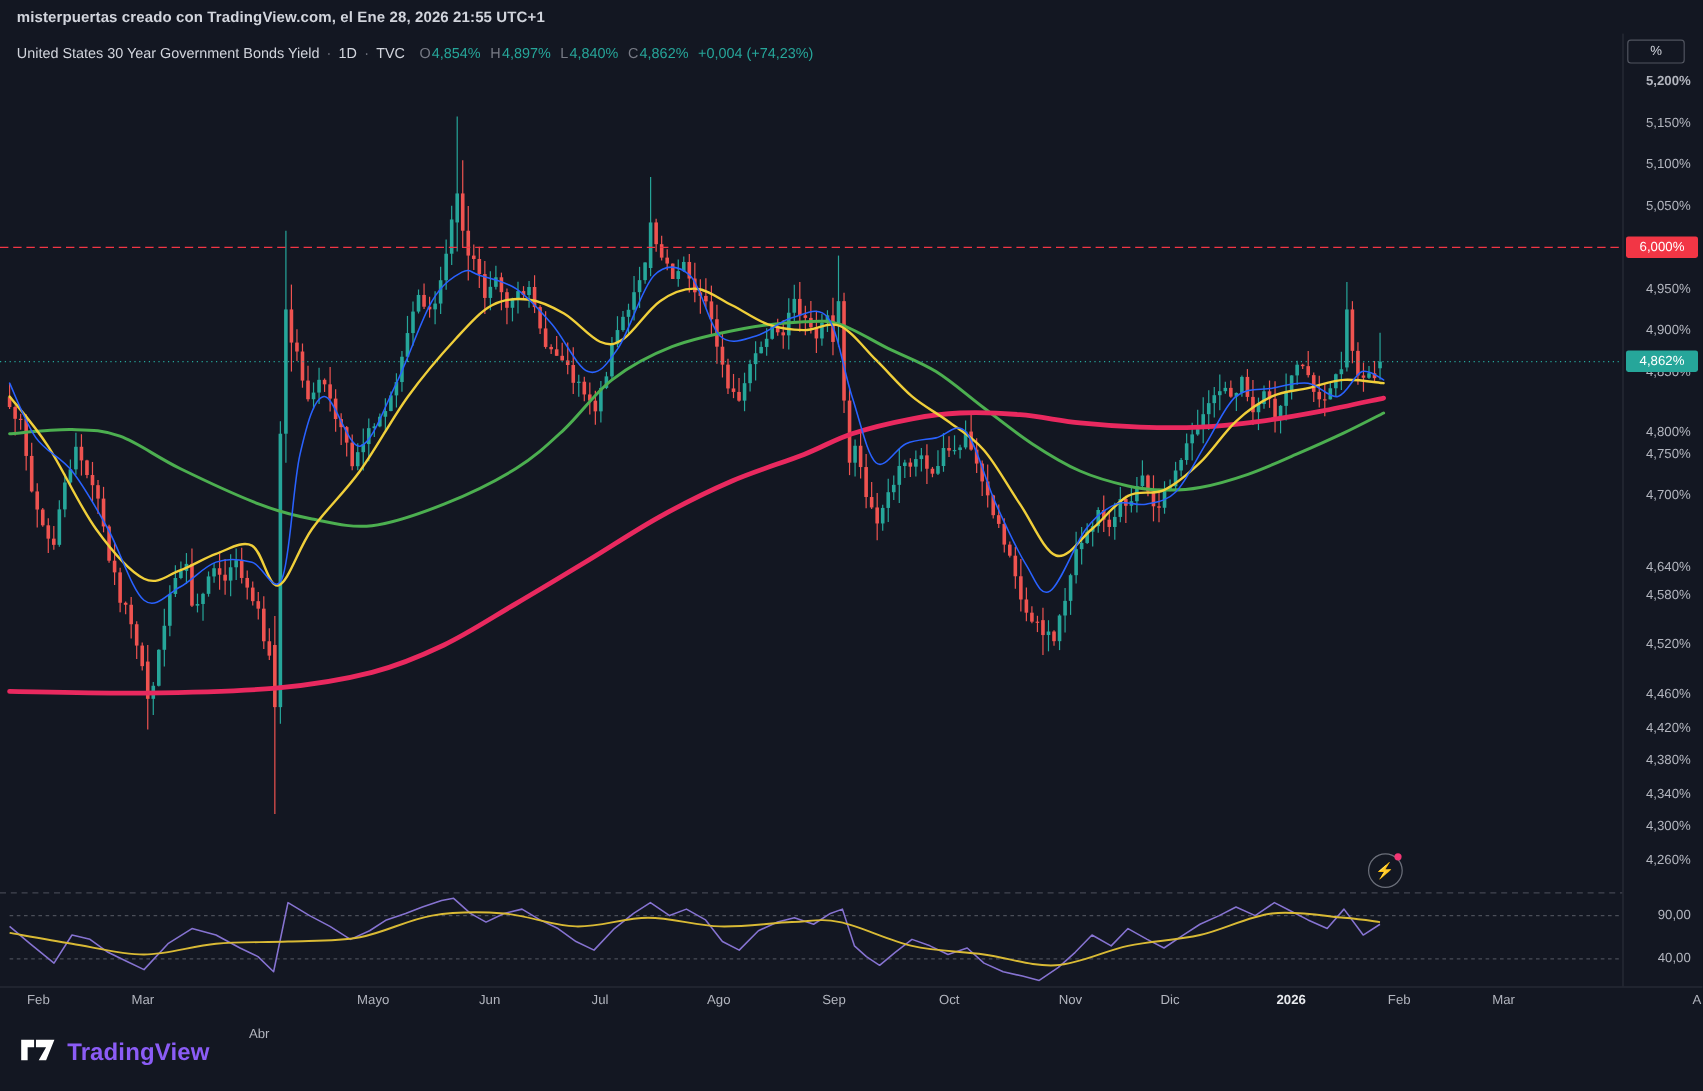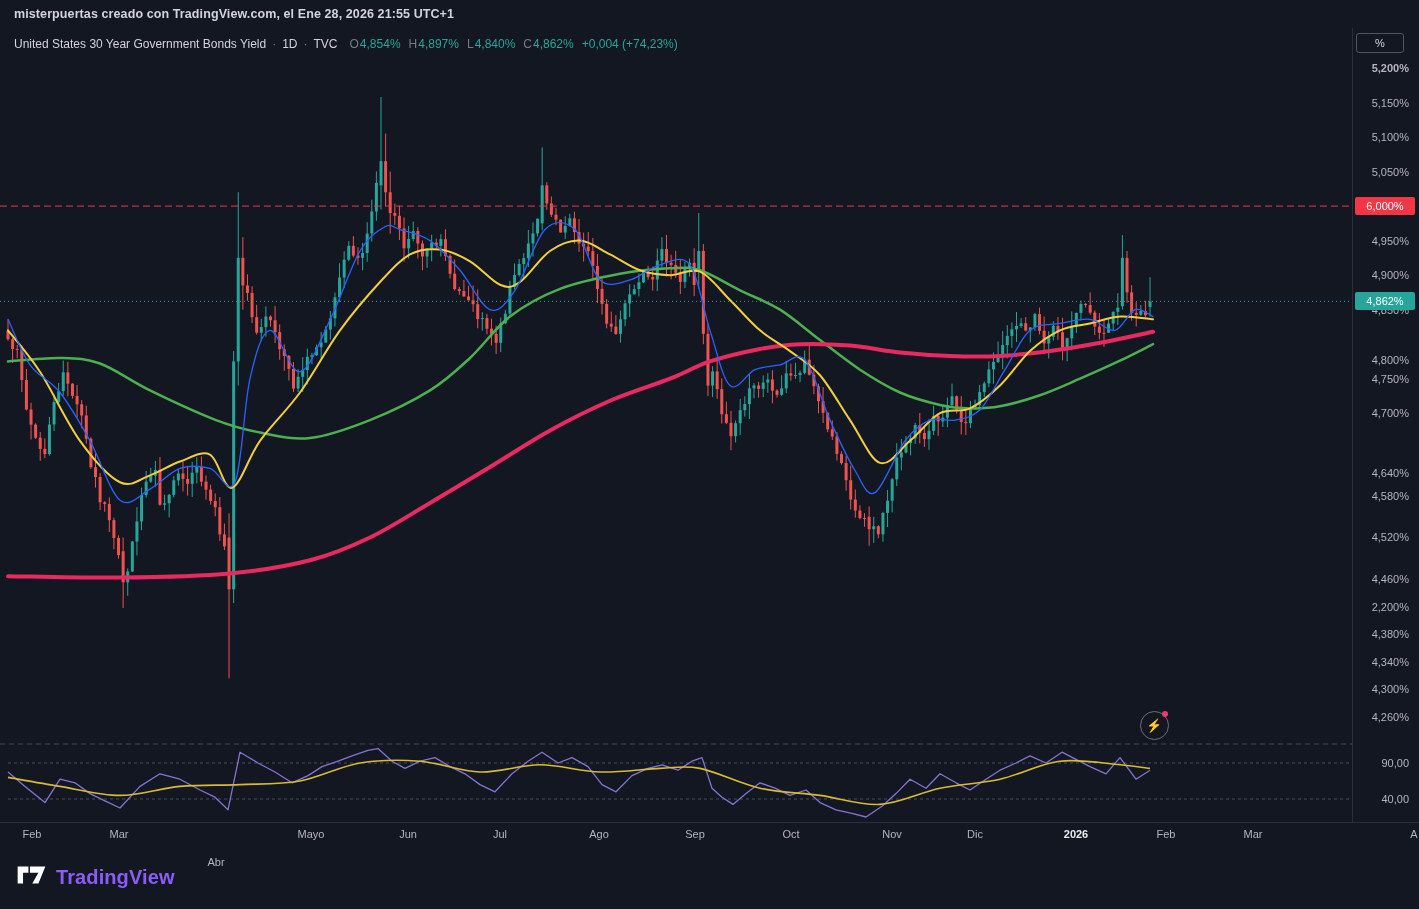--- a/index.html
+++ b/index.html
@@ -596,21 +596,21 @@
       <div class="plabel" style="top: 205.606px;">4,950%</div>
       <div class="plabel" style="top: 240.128px;">4,900%</div>
       <div class="plabel" style="top: 274.649px;">4,850%</div>
       <div class="plabel" style="top: 325px;">4,800%</div>
       <div class="plabel" style="top: 343.691px;">4,750%</div>
       <div class="plabel" style="top: 378.213px;">4,700%</div>
       <div class="plabel" style="top: 438px;">4,640%</div>
       <div class="plabel" style="top: 461.064px;">4,580%</div>
       <div class="plabel" style="top: 502.489px;">4,520%</div>
       <div class="plabel" style="top: 543.915px;">4,460%</div>
-      <div class="plabel" style="top: 571.532px;">2,200%</div>
+      <div class="plabel" style="top: 571.532px;">4,420%</div>
       <div class="plabel" style="top: 599.149px;">4,380%</div>
       <div class="plabel" style="top: 626.766px;">4,340%</div>
       <div class="plabel" style="top: 654.383px;">4,300%</div>
       <div class="plabel" style="top: 682px;">4,260%</div>
       <div class="plabel" style="top: 728px;">90,00</div>
       <div class="plabel" style="top: 764px;">40,00</div>
     </div>
 
   <div class="time-axis" id="time-axis">
       <div class="tlabel" style="left: 32px;">Feb</div>

